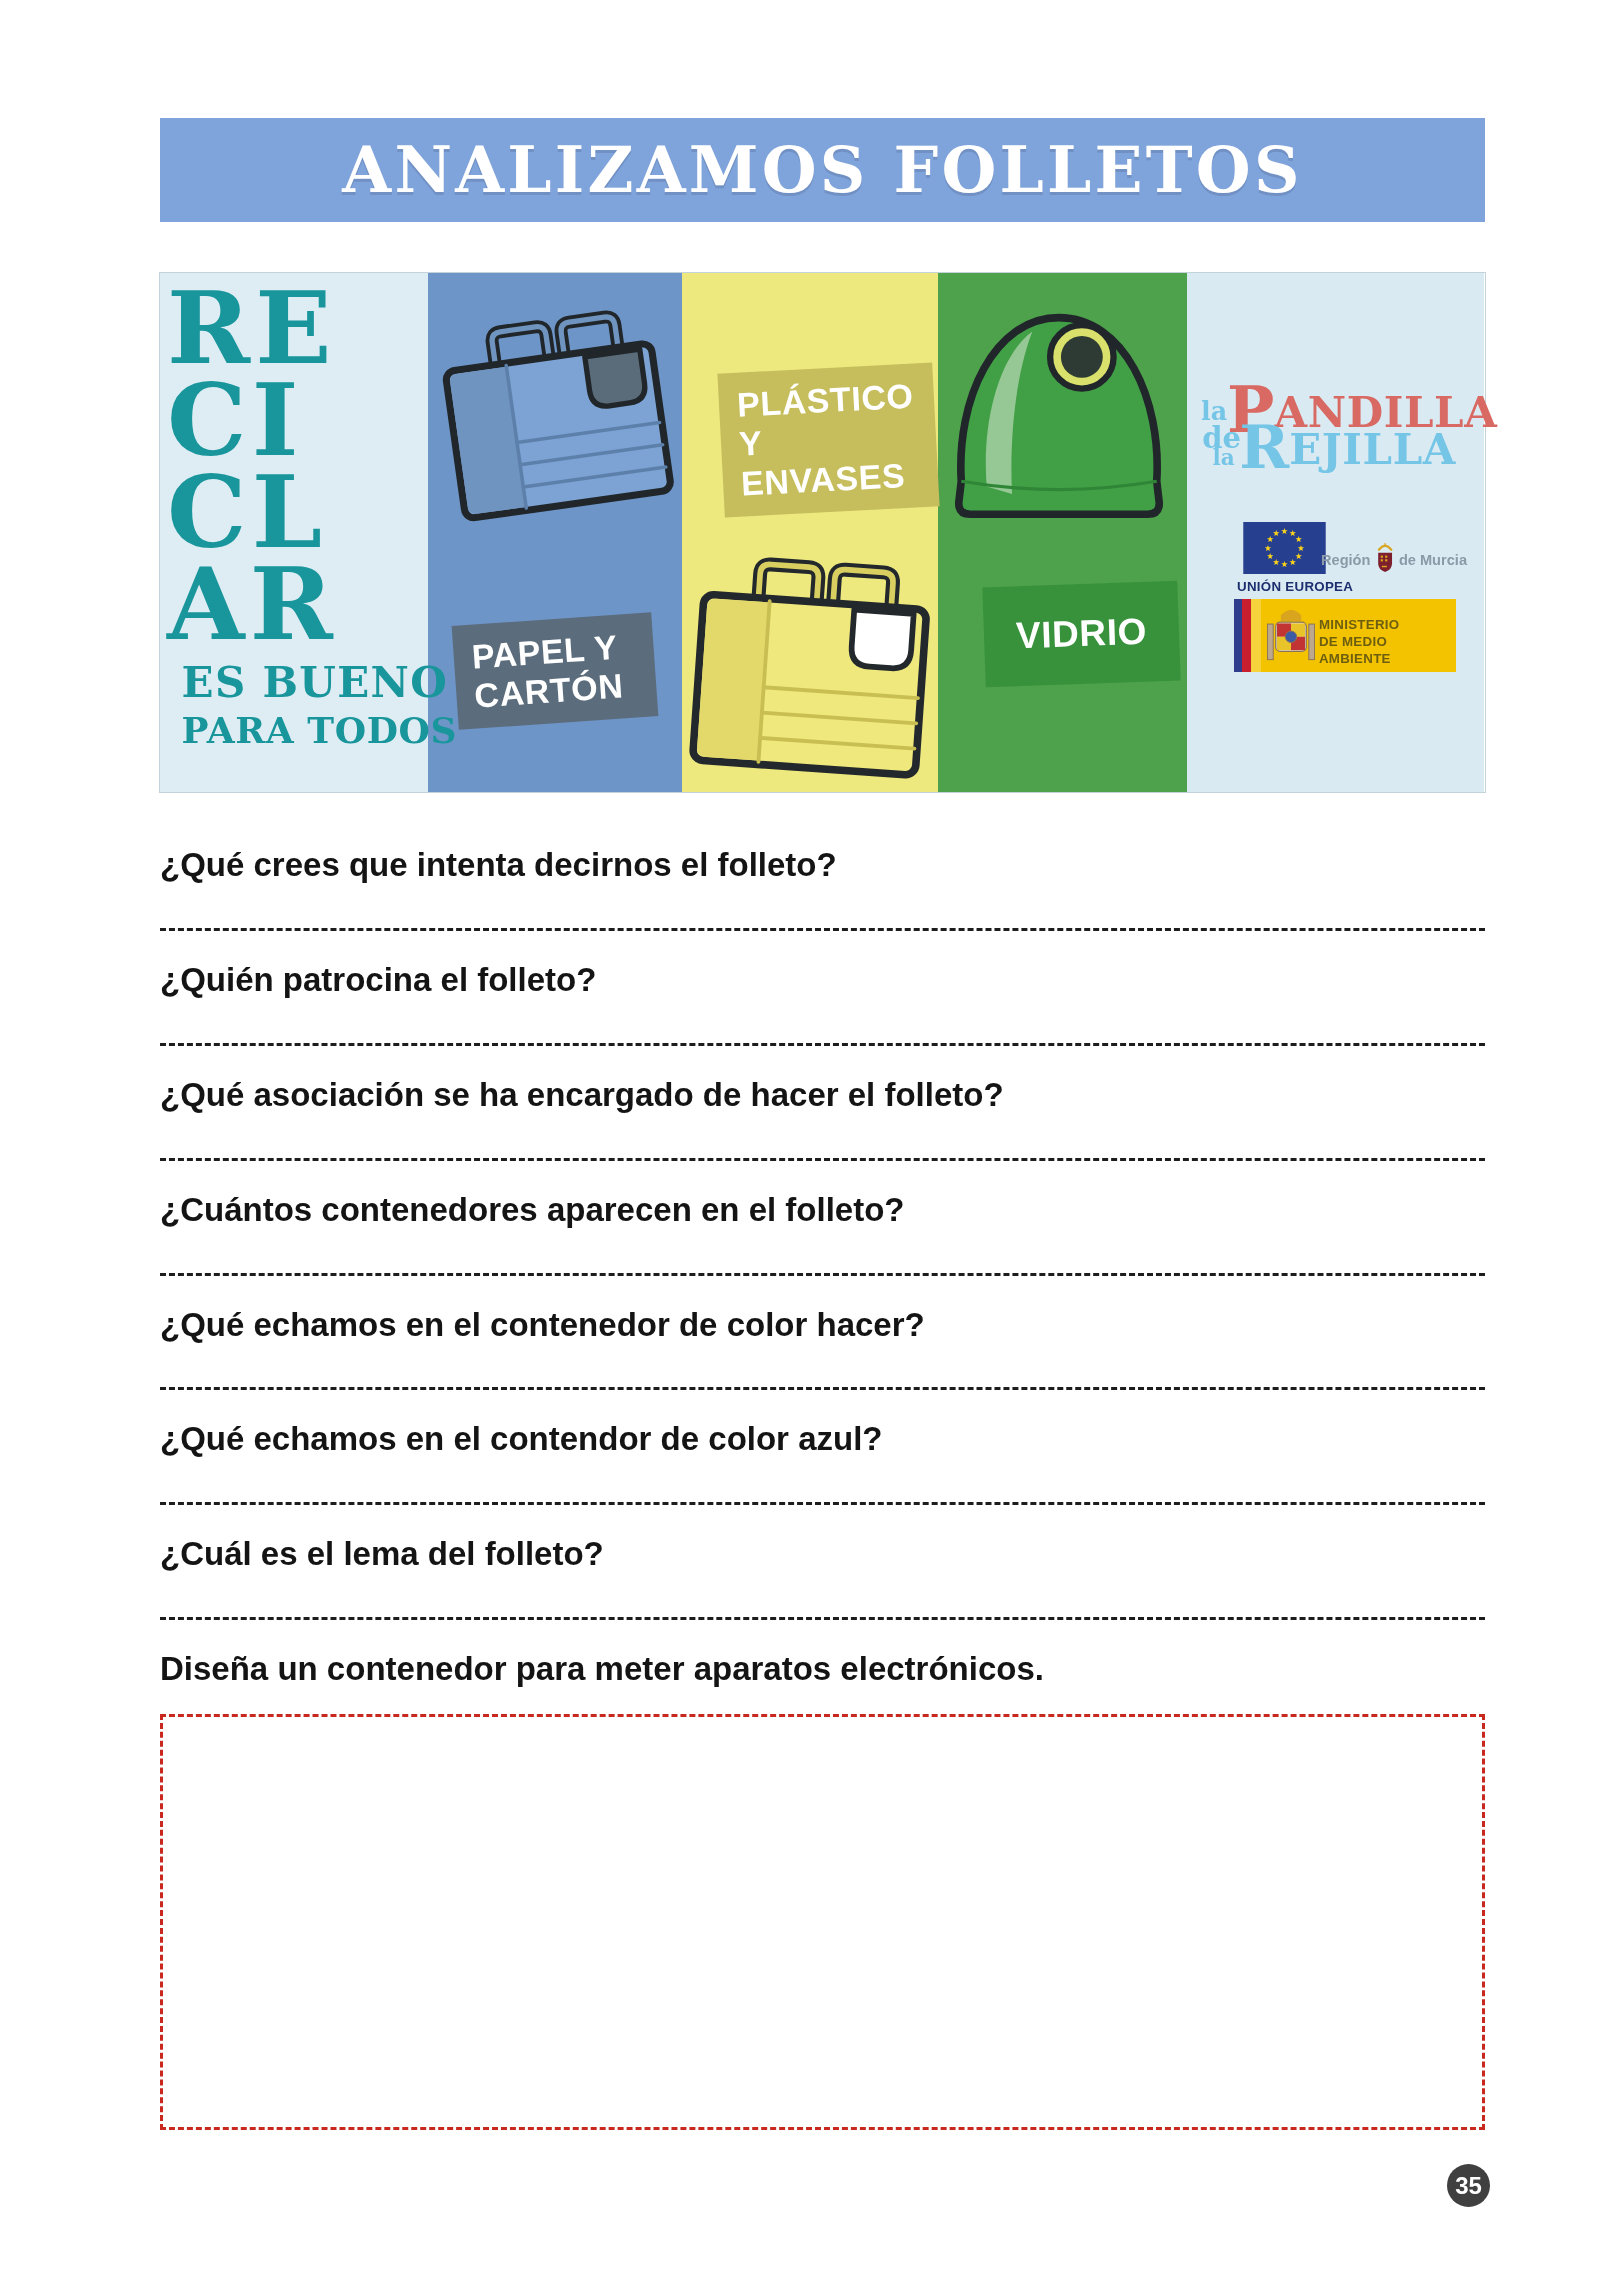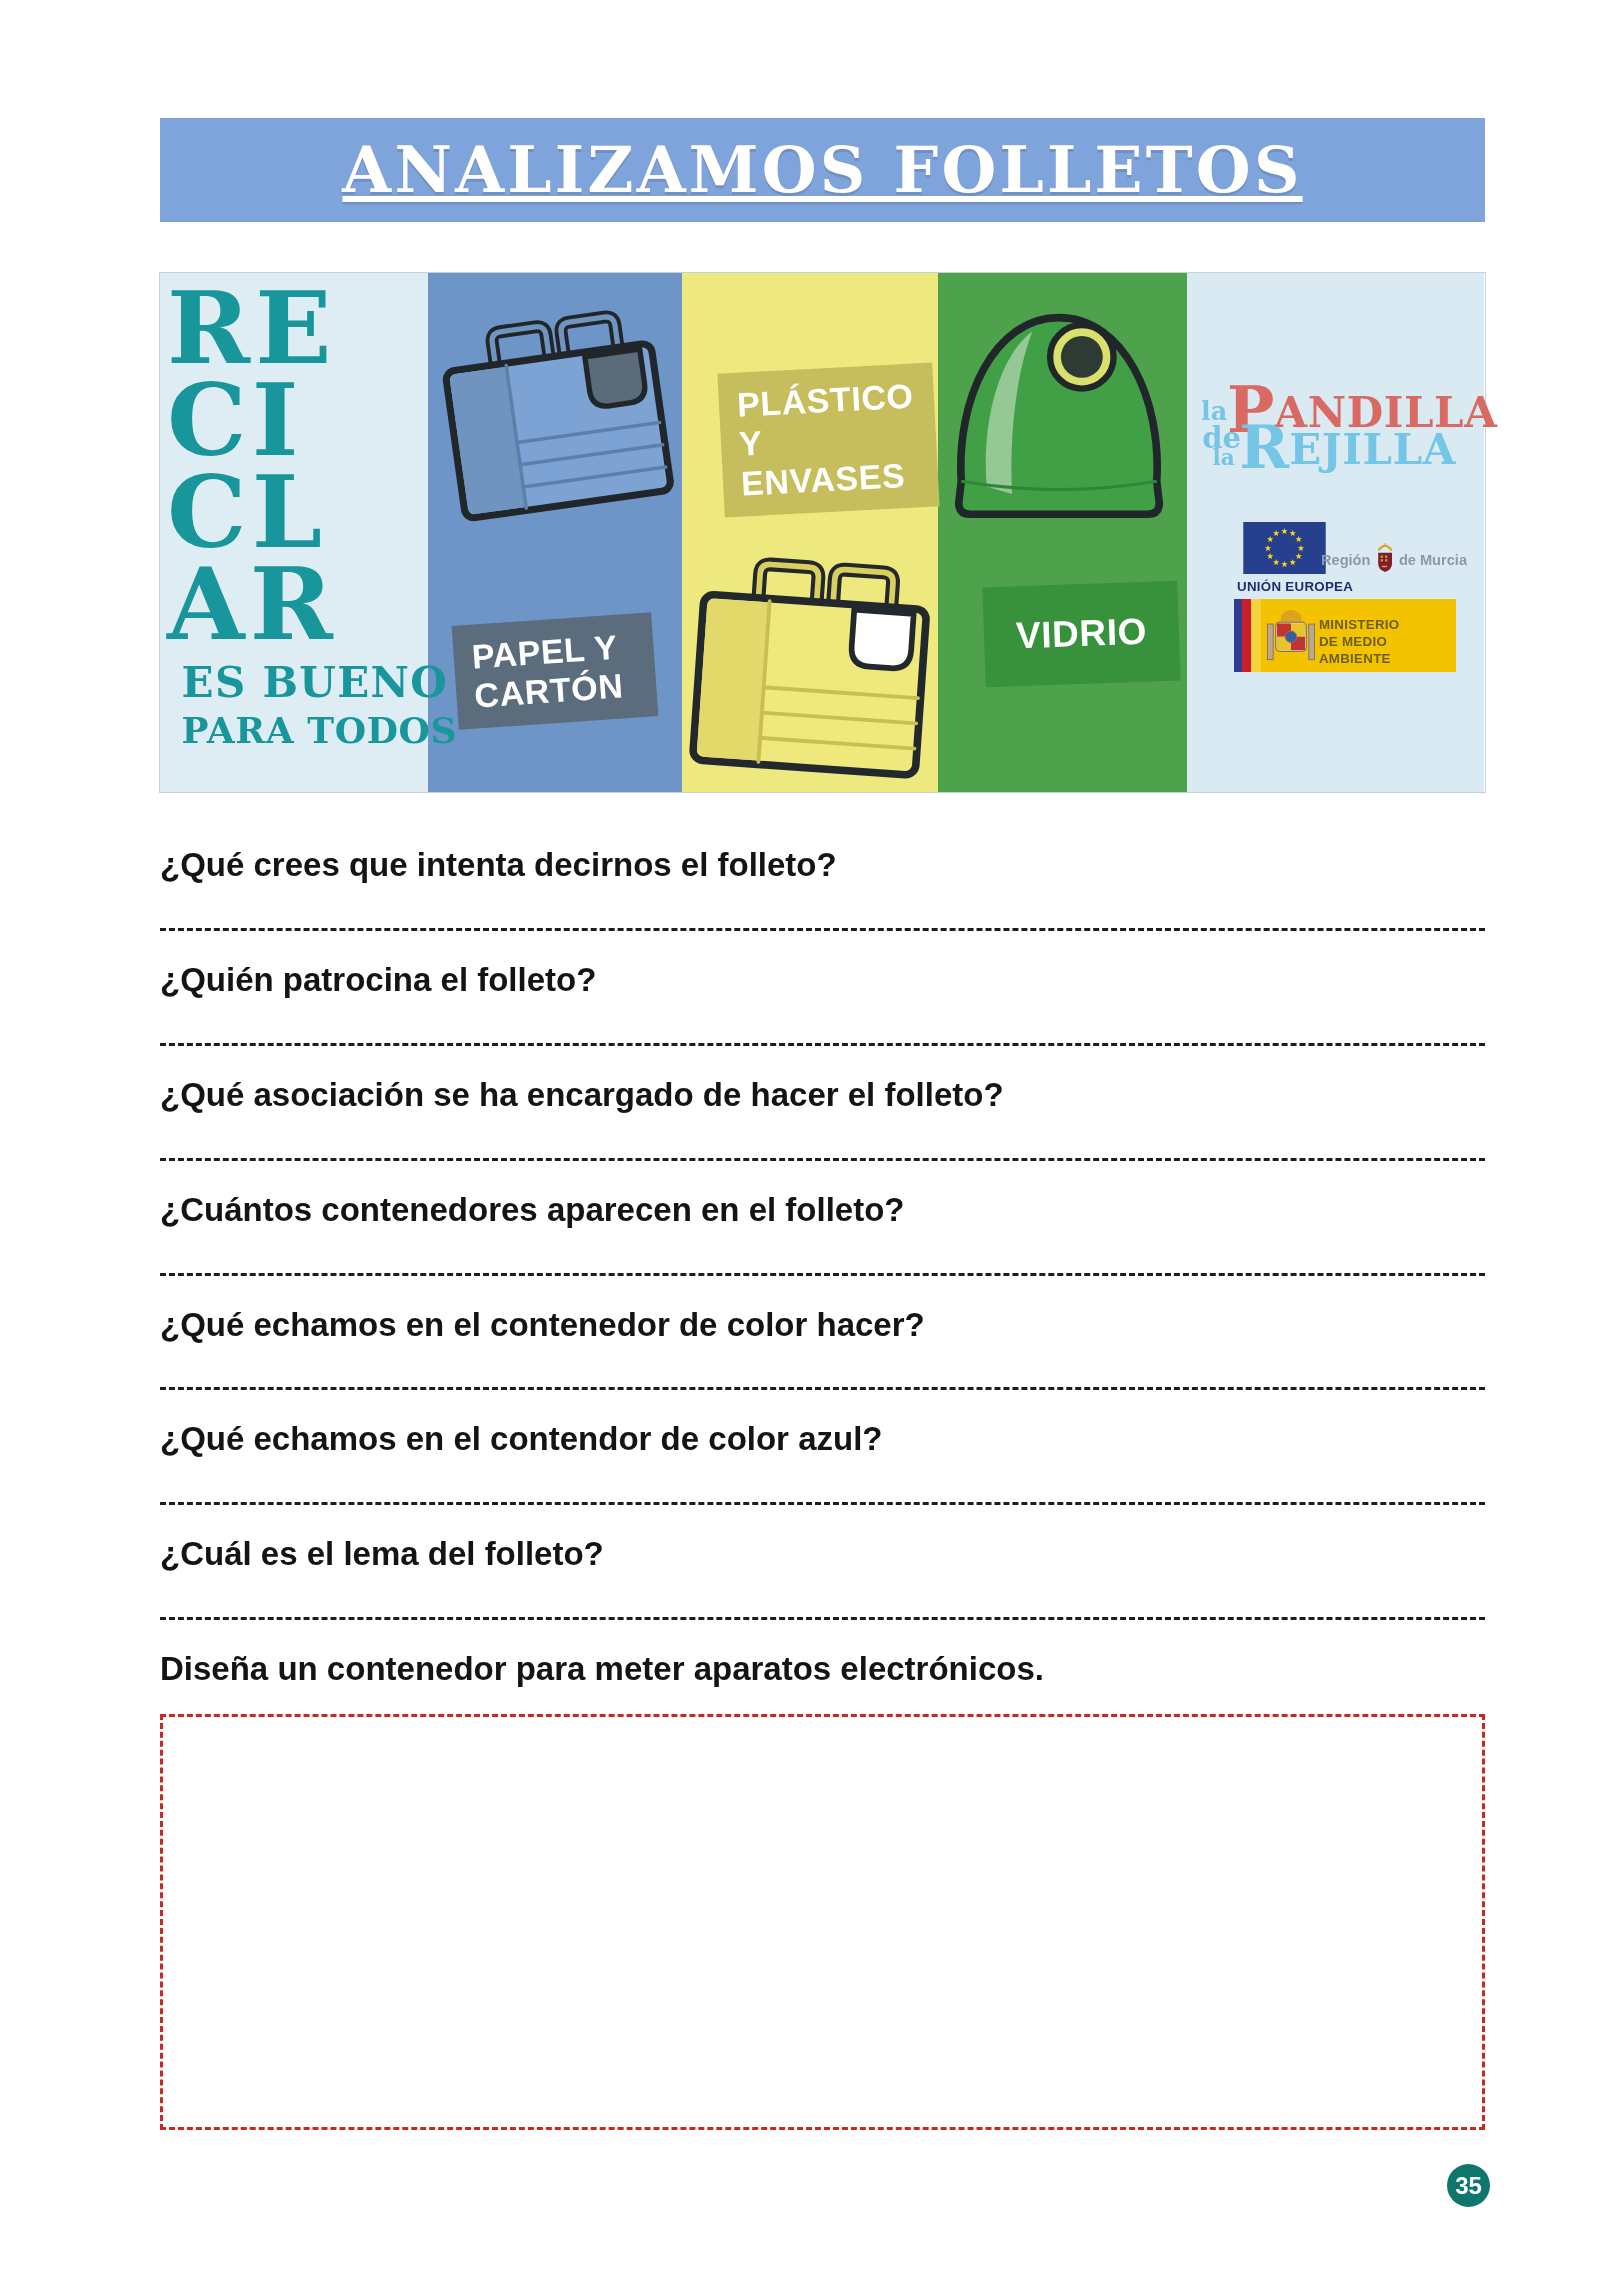--- a/index.html
+++ b/index.html
@@ -4,21 +4,21 @@
 <style>
   html,body{margin:0;padding:0;background:#ffffff;}
   .page{position:relative;width:1620px;height:2273px;background:#ffffff;overflow:hidden;
         font-family:"Liberation Sans",sans-serif;}
   .slab{font-family:"DejaVu Serif",serif;font-weight:bold;}
 
   
   .banner{position:absolute;left:160px;top:118px;width:1325px;height:104px;
           background:#7FA3DB;display:flex;align-items:center;justify-content:center;}
   .banner-title{color:#ffffff;font-size:63px;letter-spacing:3.2px;
-                text-shadow:0 2.5px 0 rgba(70,90,130,.25);white-space:nowrap;text-decoration:underline;}
+                text-shadow:0 2.5px 0 rgba(70,90,130,.25);white-space:nowrap;}
 
   
   .brochure{position:absolute;left:160px;top:273px;width:1325px;height:519px;
             outline:0.6px solid #c4d3da;}
   .col{position:absolute;top:0;height:100%;}
   .col-l{left:0;width:268px;background:#DEEDF4;}
   .col-b{left:268px;width:254px;background:#6E95C8;}
   .col-y{left:522px;width:256px;background:#EDE97E;}
   .col-g{left:778px;width:250px;background:#4FA24C;}
   .col-r{left:1027px;width:297px;background:#D9EAF3;}
@@ -71,21 +71,21 @@
   
   .q{position:absolute;left:160px;width:1325px;color:#141414;font-weight:bold;font-size:33px;white-space:nowrap;}
   .dash{position:absolute;left:160px;width:1325px;height:0;border-top:3.8px dashed #1d1d1d;}
 
   
   .drawbox{position:absolute;left:160px;top:1714px;width:1325px;height:416px;
            border:3.2px dashed #C9281E;box-sizing:border-box;background:#ffffff;}
 
   
   .pagenum{position:absolute;left:1447px;top:2164px;width:43px;height:43px;border-radius:50%;
-           background:#0f766e;color:#ffffff;font-weight:bold;font-size:24px;
+           background:#404040;color:#ffffff;font-weight:bold;font-size:24px;
            display:flex;align-items:center;justify-content:center;}
 </style>
 </head>
 <body>
 
 <div class="page">
 
   <div class="banner">
     <span class="banner-title slab">ANALIZAMOS FOLLETOS</span>
   </div>

